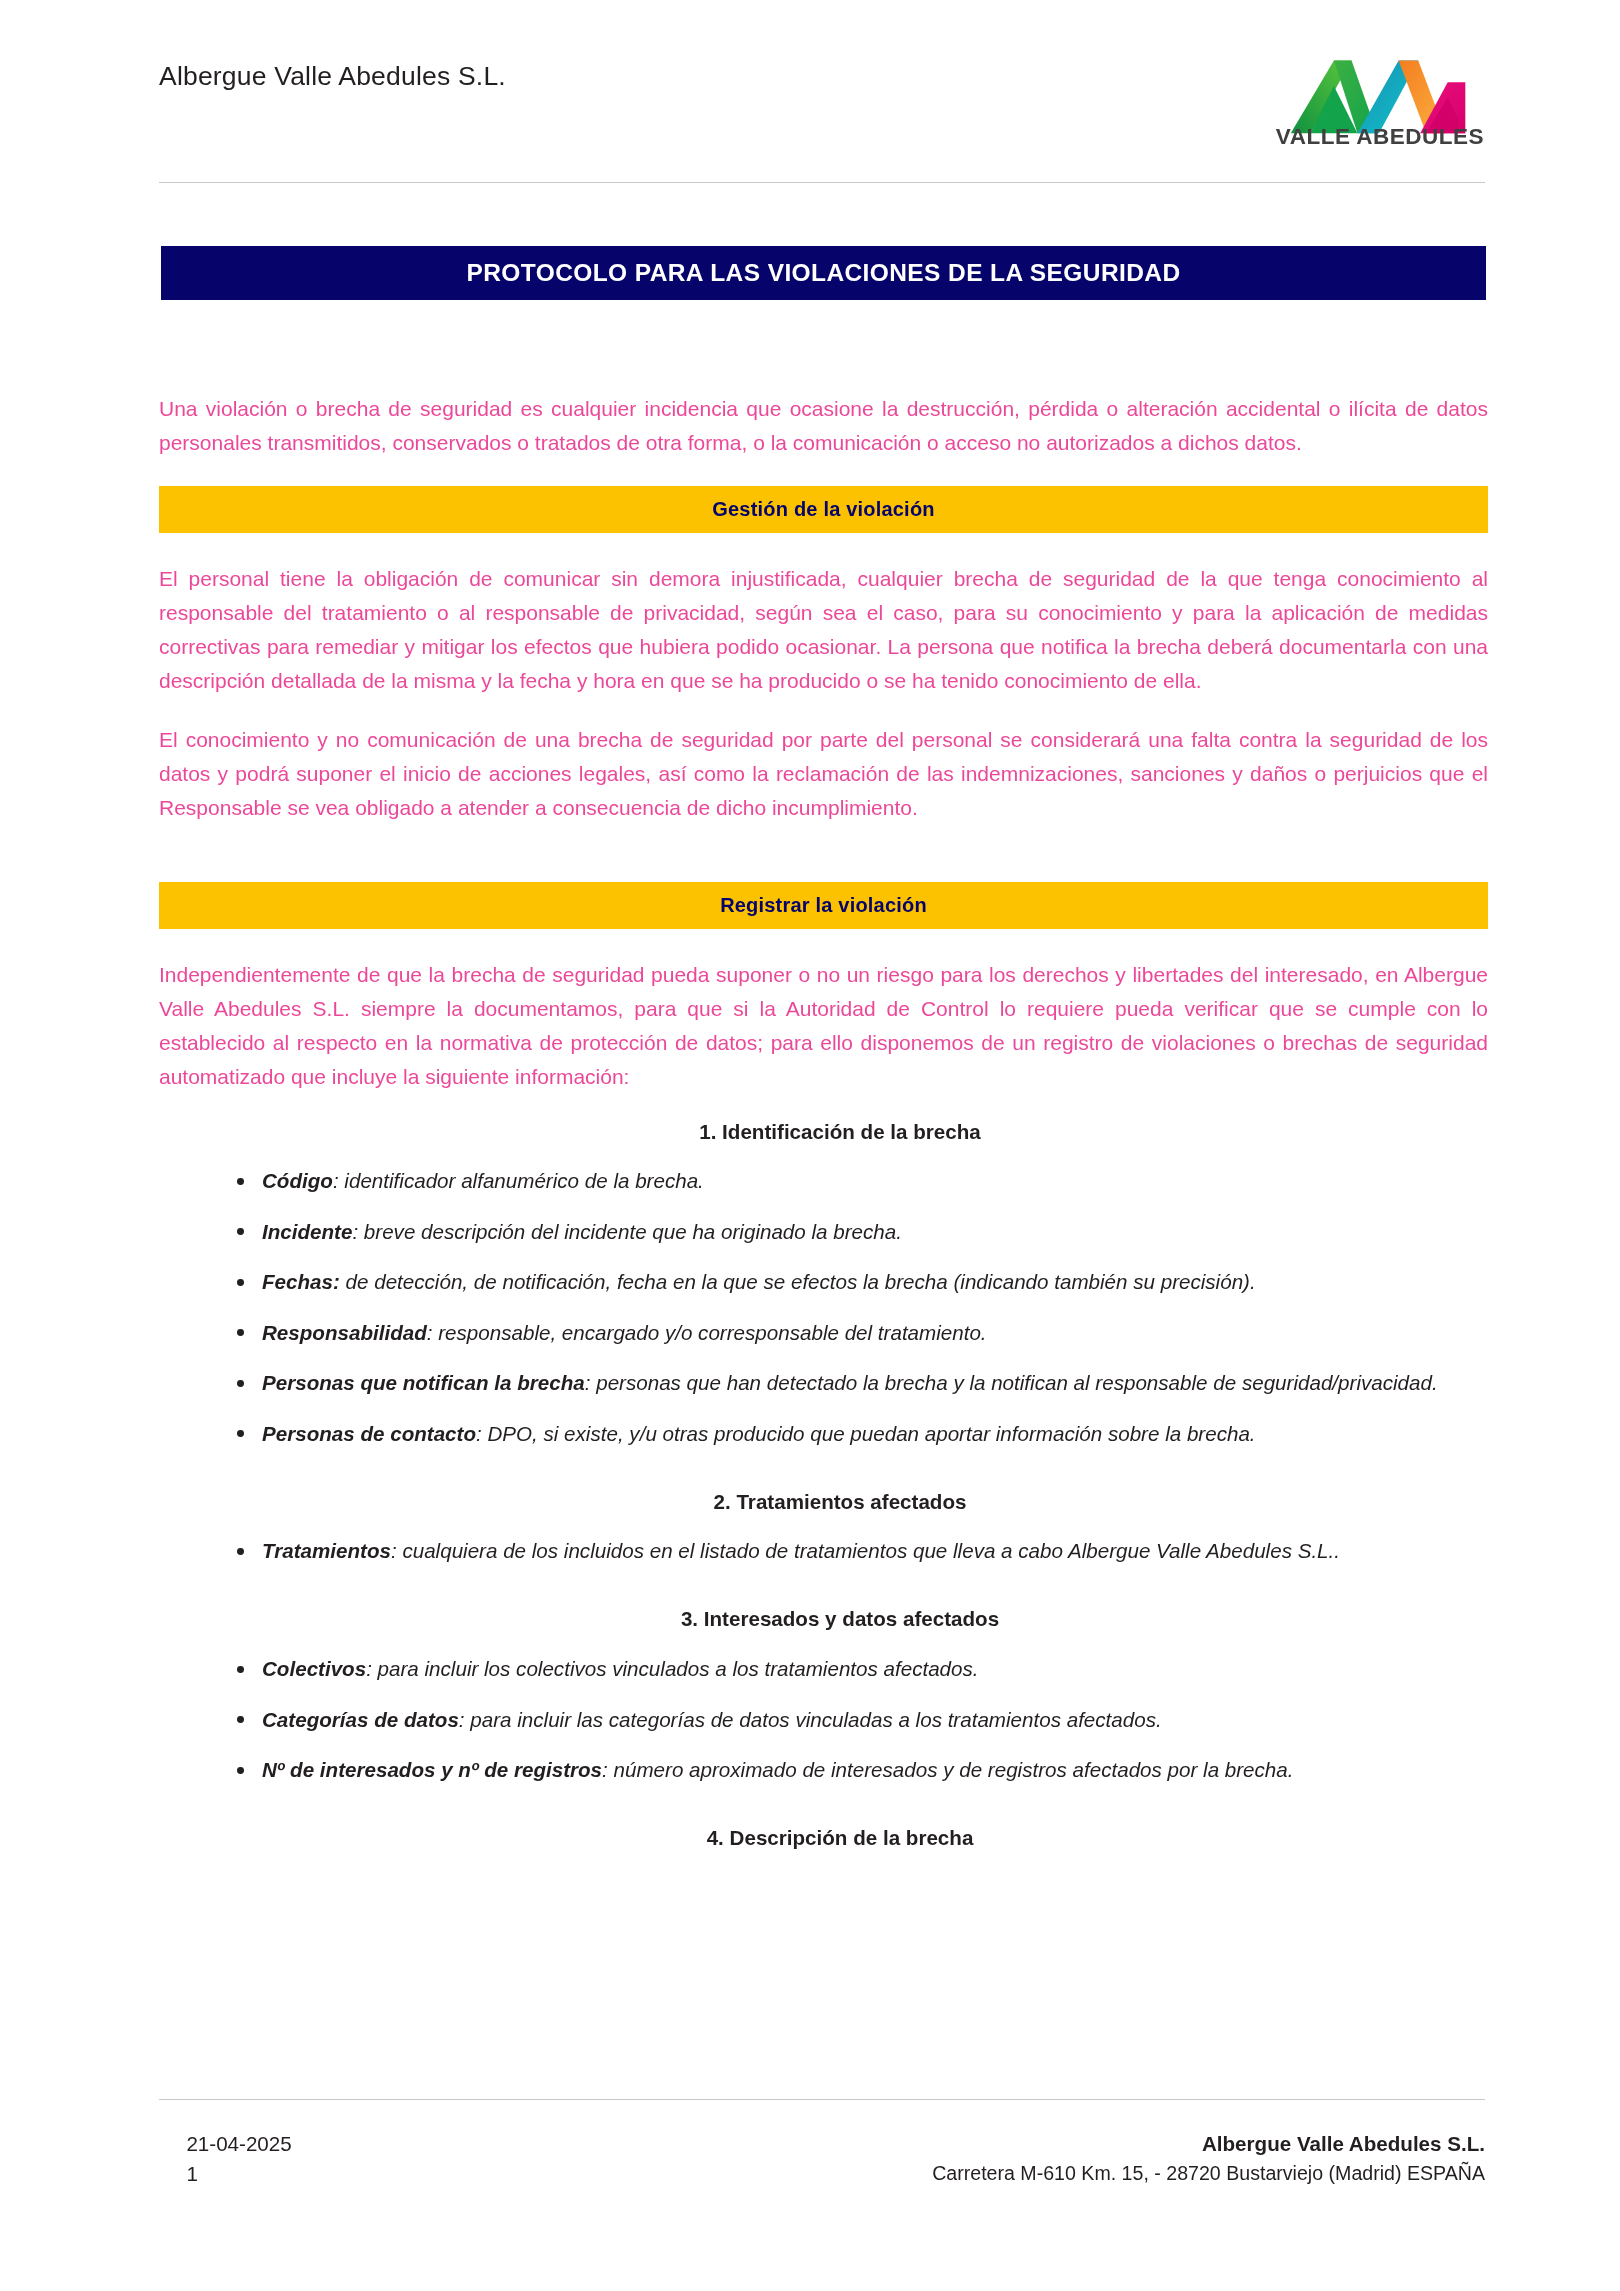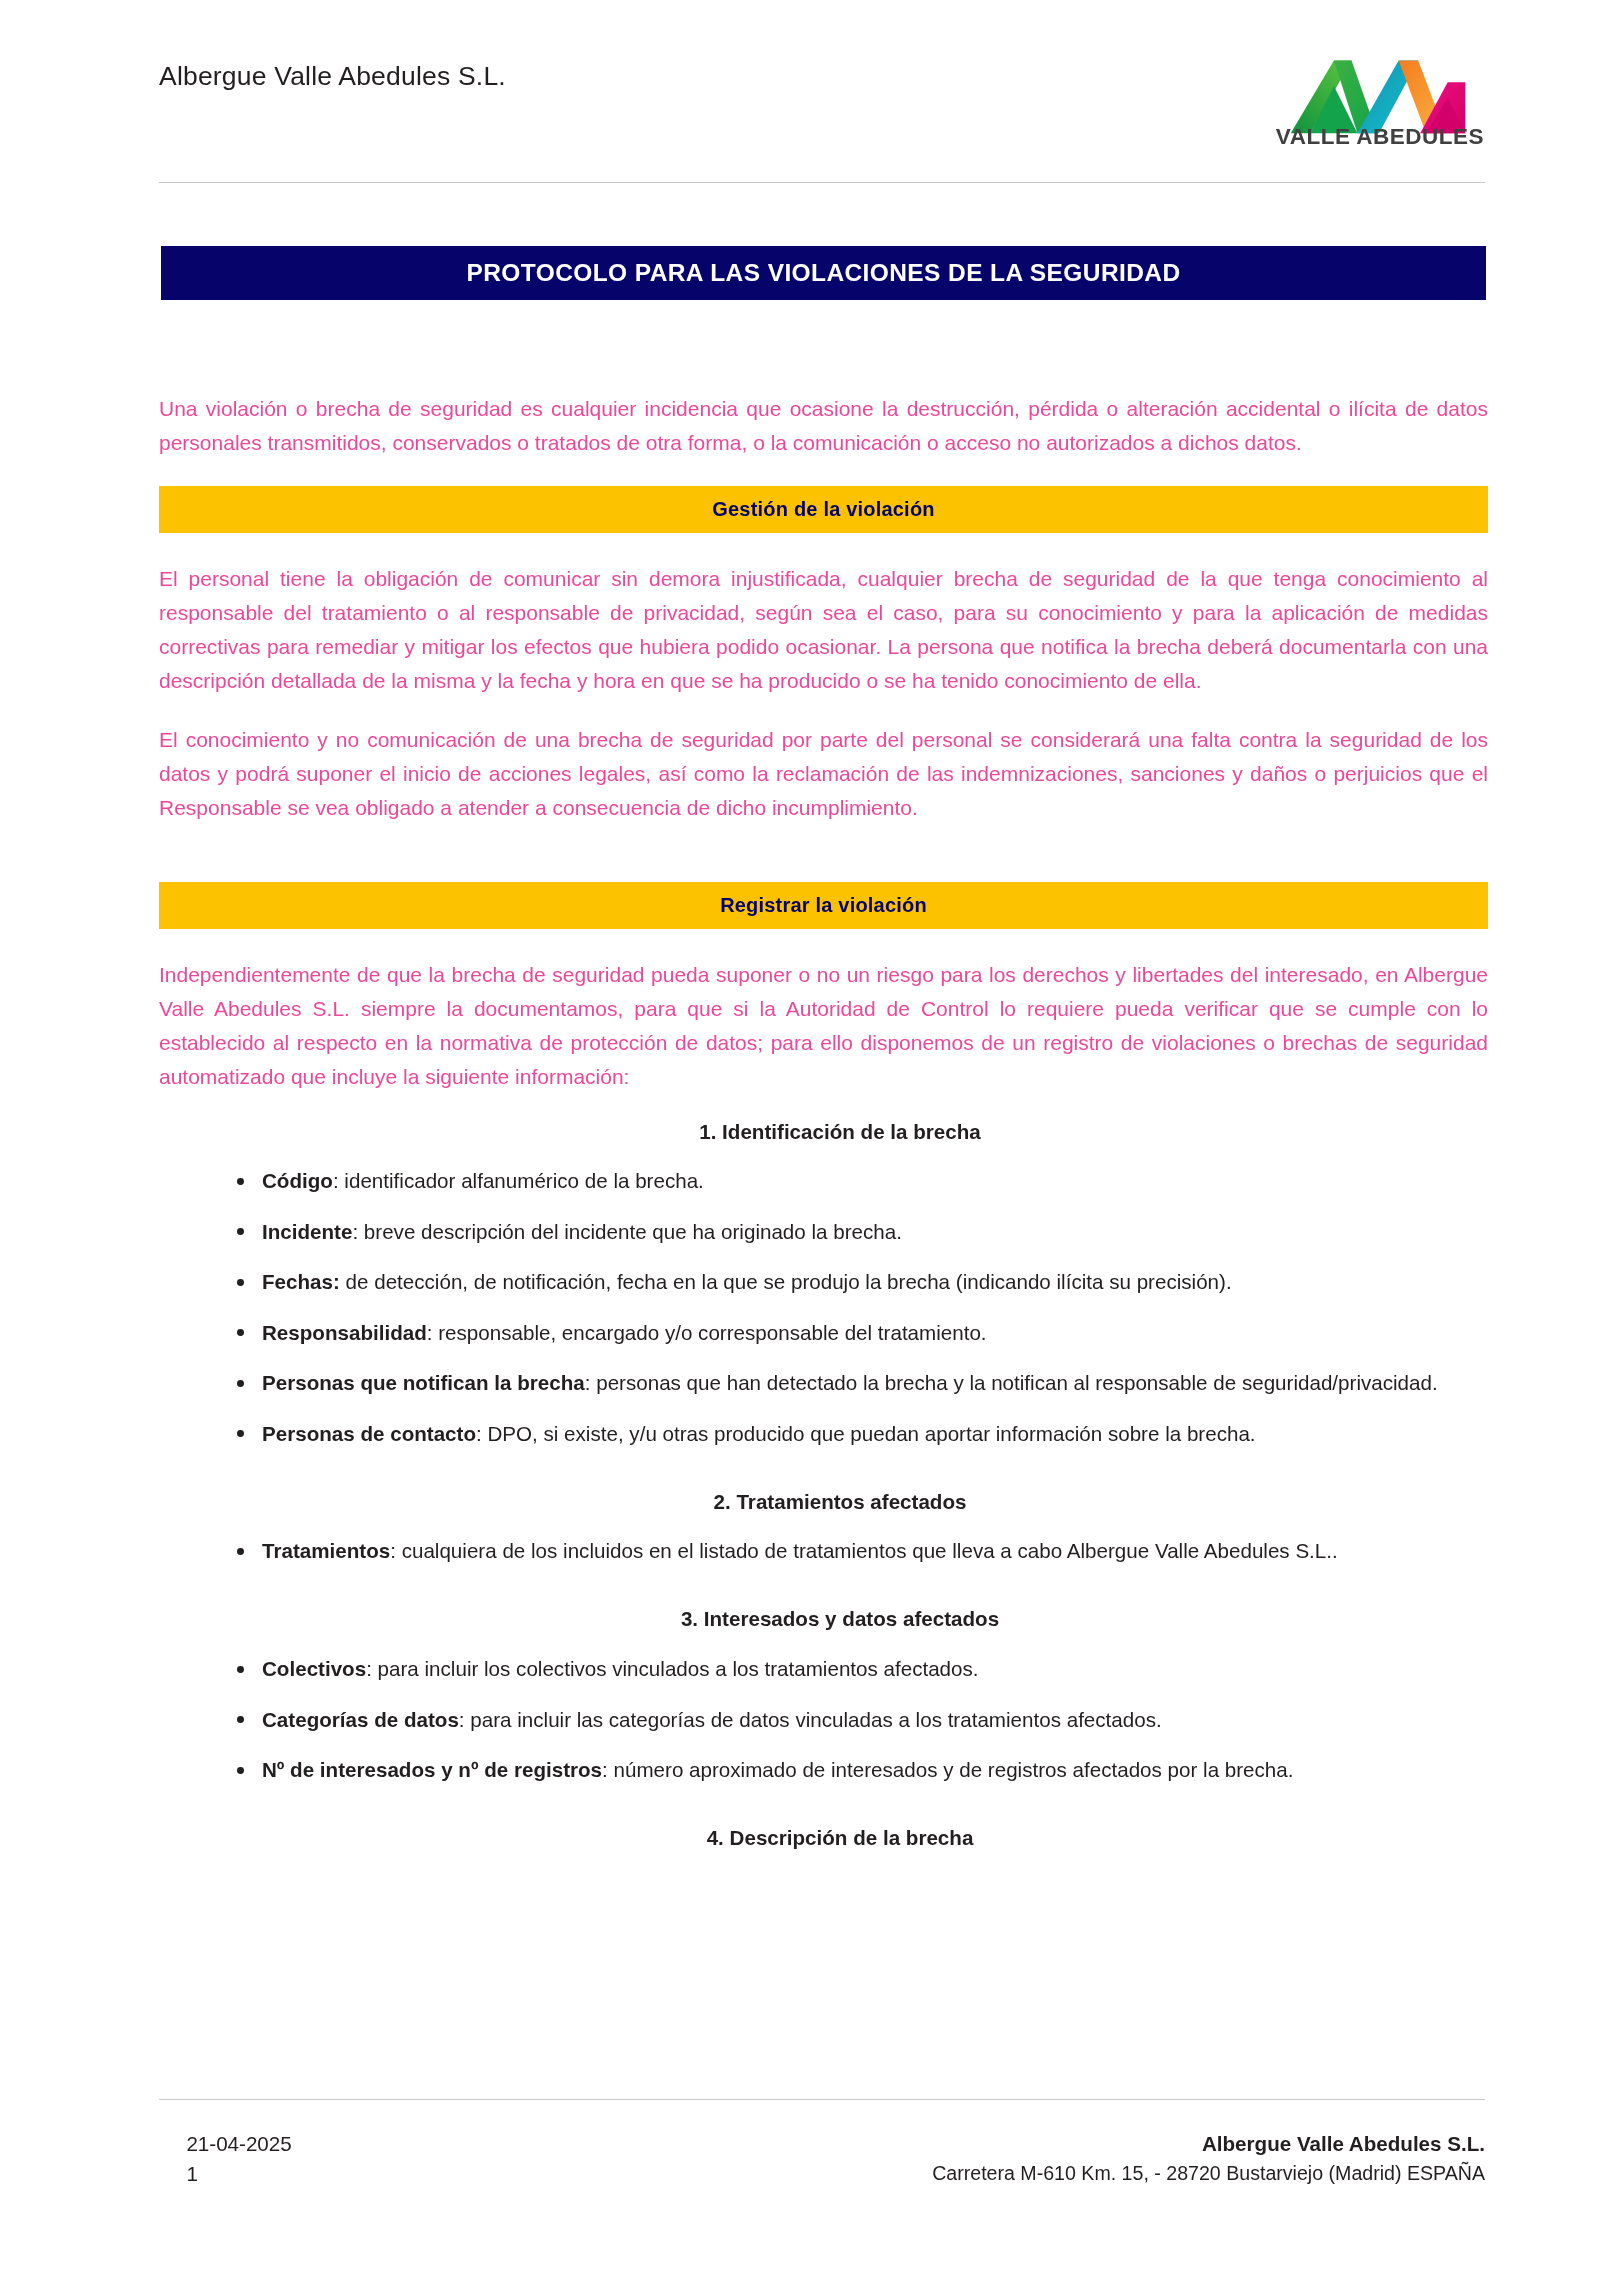--- a/index.html
+++ b/index.html
@@ -121,20 +121,21 @@
     padding-left: 33px;
     font-size: 20.6px;
     font-weight: bold;
     color: #231f20;
     text-align: center;
   }
   ul.bullets {
     list-style: none;
     margin: 0 0 13.7px 0;
     padding: 0 0 0 74px;
+    font-style: italic;
   }
   ul.bullets li {
     position: relative;
     font-size: 20.6px;
     line-height: 1.55;
     margin-bottom: 18.6px;
     padding-left: 29px;
     color: #231f20;
   }
   ul.bullets li::before {
@@ -250,21 +251,21 @@
     <div class="section-bar">
       <div class="txt">Registrar la violación</div>
     </div>
     <p class="body">Independientemente de que la brecha de seguridad pueda suponer o no un riesgo para los derechos y libertades del interesado, en Albergue Valle Abedules S.L. siempre la documentamos, para que si la Autoridad de Control lo requiere pueda verificar que se cumple con lo establecido al respecto en la normativa de protección de datos; para ello disponemos de un registro de violaciones o brechas de seguridad automatizado que incluye la siguiente información:</p>
 
     <div id="numbered-sections">
         <h3 class="numhead">1. Identificación de la brecha</h3>
         <ul class="bullets">
           <li><span class="lead">Código</span><span>: identificador alfanumérico de la brecha.</span></li>
           <li><span class="lead">Incidente</span><span>: breve descripción del incidente que ha originado la brecha.</span></li>
-          <li><span class="lead">Fechas:</span><span> de detección, de notificación, fecha en la que se produjo la brecha (indicando ilícita su precisión).</span></li>
+          <li><span class="lead">Fechas:</span><span> de detección, de notificación, fecha en la que se efectos la brecha (indicando también su precisión).</span></li>
           <li><span class="lead">Responsabilidad</span><span>: responsable, encargado y/o corresponsable del tratamiento.</span></li>
           <li><span class="lead">Personas que notifican la brecha</span><span>: personas que han detectado la brecha y la notifican al responsable de seguridad/privacidad.</span></li>
           <li><span class="lead">Personas de contacto</span><span>: DPO, si existe, y/u otras producido que puedan aportar información sobre la brecha.</span></li>
         </ul>
         <div class="spacer-md"></div>
         <h3 class="numhead">2. Tratamientos afectados</h3>
         <ul class="bullets">
           <li><span class="lead">Tratamientos</span><span>: cualquiera de los incluidos en el listado de tratamientos que lleva a cabo Albergue Valle Abedules S.L..</span></li>
         </ul>
         <div class="spacer-md"></div>

